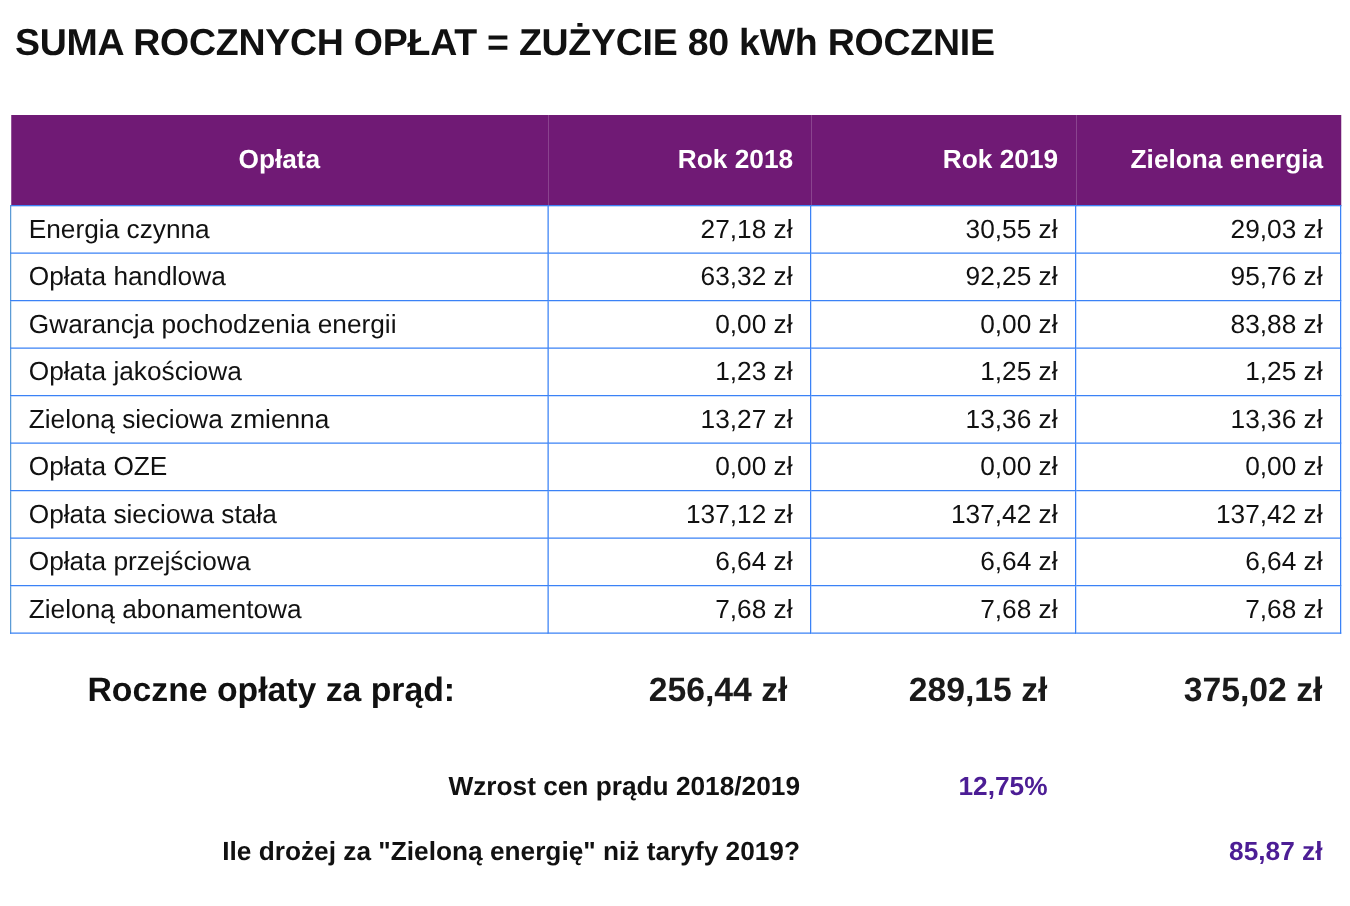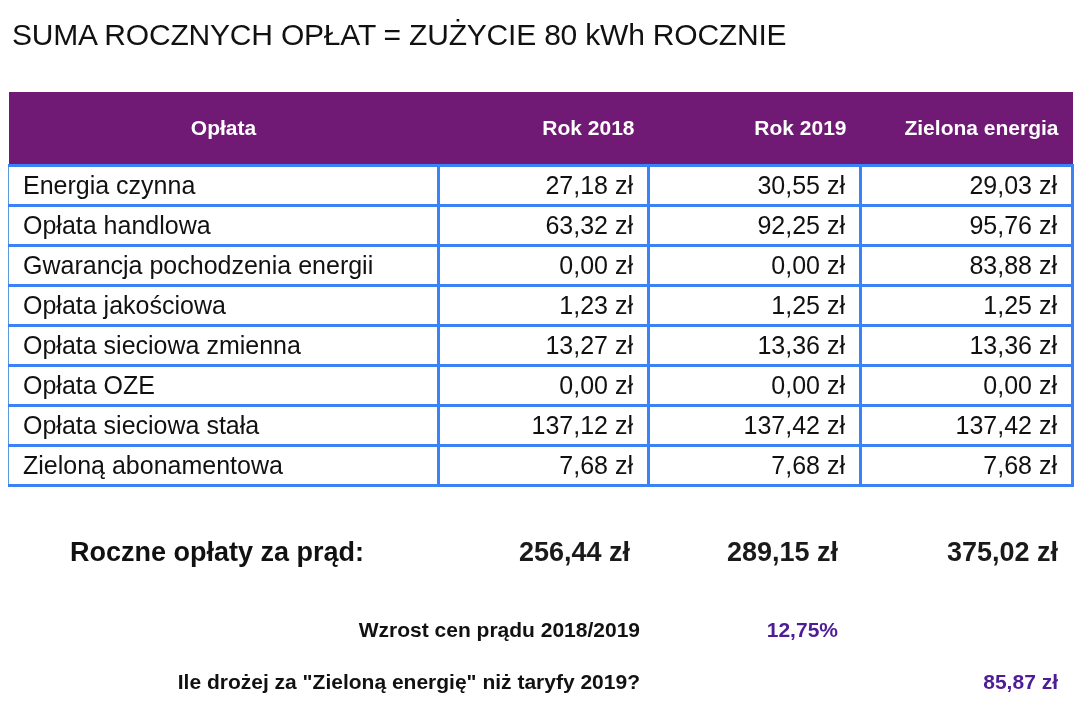--- a/index.html
+++ b/index.html
@@ -19,21 +19,21 @@
     width: 1080px;
     height: 725px;
     box-sizing: border-box;
     padding: 0;
   }
   .title {
     position: absolute;
     left: 12px;
     top: 18px;
     font-size: 30px;
-    font-weight: normal;
+    font-weight: bold;
     letter-spacing: -0.2px;
     color: #111111;
     white-space: nowrap;
   }
   table.fees {
     position: absolute;
     left: 8px;
     top: 92px;
     width: 1064px;
     border-collapse: collapse;
@@ -54,23 +54,23 @@
     border: none;
     padding: 0 14px;
   }
   table.fees thead th.th-name {
     text-align: center;
   }
   table.fees thead th.th-num {
     text-align: right;
   }
   table.fees tbody td {
-    border: 3px solid #3b82f6;
+    border: 1px solid #3b82f6;
     height: 37px;
-    font-size: 25px;
+    font-size: 21px;
     padding: 0 14px;
     color: #111111;
     background: #ffffff;
   }
   table.fees tbody td.name {
     text-align: left;
     border-left: 1px solid #5b9bd5;
   }
   table.fees tbody td.num {
     text-align: right;
@@ -191,36 +191,42 @@
         <td class="num">0,00 zł</td>
         <td class="num">83,88 zł</td>
       </tr>
       <tr>
         <td class="name">Opłata jakościowa</td>
         <td class="num">1,23 zł</td>
         <td class="num">1,25 zł</td>
         <td class="num">1,25 zł</td>
       </tr>
       <tr>
-        <td class="name">Opłata sieciowa zmienna</td>
+        <td class="name">Zieloną sieciowa zmienna</td>
         <td class="num">13,27 zł</td>
         <td class="num">13,36 zł</td>
         <td class="num">13,36 zł</td>
       </tr>
       <tr>
         <td class="name">Opłata OZE</td>
         <td class="num">0,00 zł</td>
         <td class="num">0,00 zł</td>
         <td class="num">0,00 zł</td>
       </tr>
       <tr>
         <td class="name">Opłata sieciowa stała</td>
         <td class="num">137,12 zł</td>
         <td class="num">137,42 zł</td>
         <td class="num">137,42 zł</td>
+      </tr>
+      <tr>
+        <td class="name">Opłata przejściowa</td>
+        <td class="num">6,64 zł</td>
+        <td class="num">6,64 zł</td>
+        <td class="num">6,64 zł</td>
       </tr>
       <tr>
         <td class="name">Zieloną abonamentowa</td>
         <td class="num">7,68 zł</td>
         <td class="num">7,68 zł</td>
         <td class="num">7,68 zł</td>
       </tr>
     </tbody>
   </table>
 

